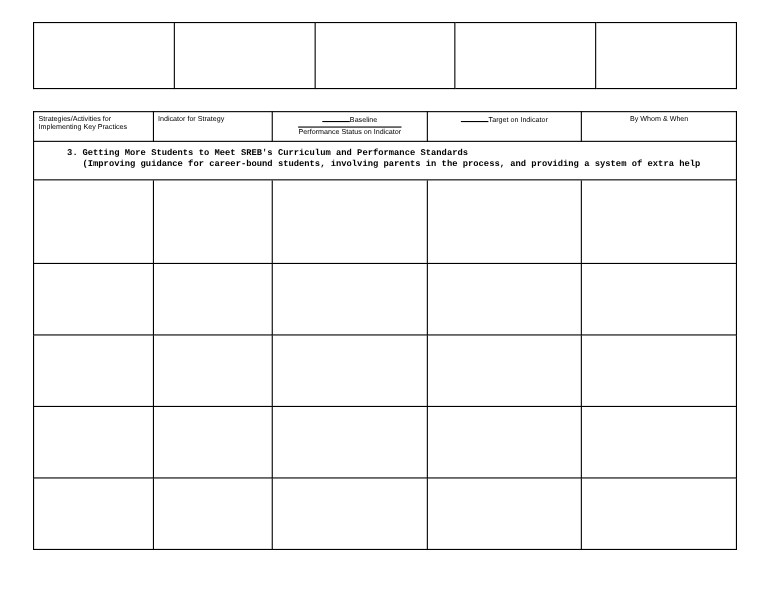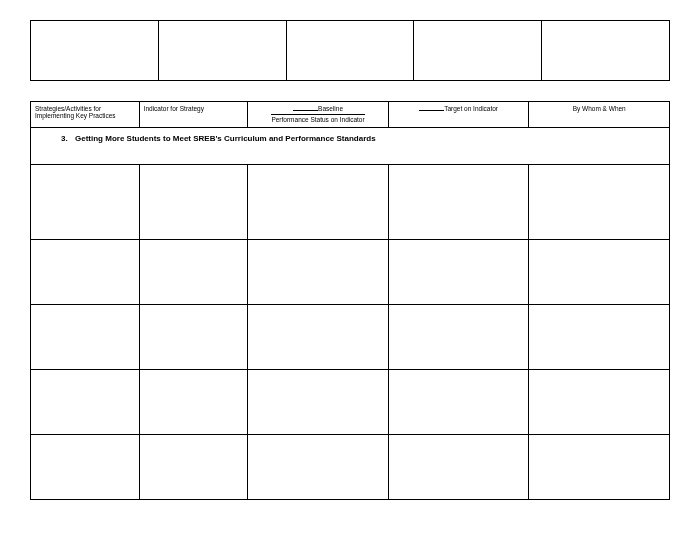--- a/index.html
+++ b/index.html
@@ -54,21 +54,22 @@
     }
     .perf-line {
       border-top: 1px solid #000;
       padding-top: 1px;
       margin-top: 1px;
       display: inline-block;
     }
     .section-row {
       border: 1px solid #000;
       border-top: none;
-      padding: 6px 8px 20px 30px;
+      padding: 6px 8px 8px 30px;
+      font-family: Liberation Mono, monospace;
     }
     .section-row .section-title {
       font-size: 8px;
       font-weight: bold;
       line-height: 1.3;
     }
     .section-number {
       display: inline-block;
       width: 14px;
     }
@@ -120,20 +121,21 @@
       <span class="underline-blank"></span><span>Target on Indicator</span>
     </th>
     <th>By Whom &amp; When</th>
   </tr>
 </tbody>
   </table>
 
 <div class="section-row">
   <div class="section-title">
     <span class="section-number">3.</span><span>Getting More Students to Meet SREB's Curriculum and Performance Standards</span><br>
+    <span style="margin-left:14px;display:inline-block;">(Improving guidance for career-bound students, involving parents in the process, and providing a system of extra help</span>
   </div>
 </div>
 
 <table class="body-table">
   <tbody>
       <tr>
     <td></td>
     <td></td>
     <td></td>
     <td></td>

